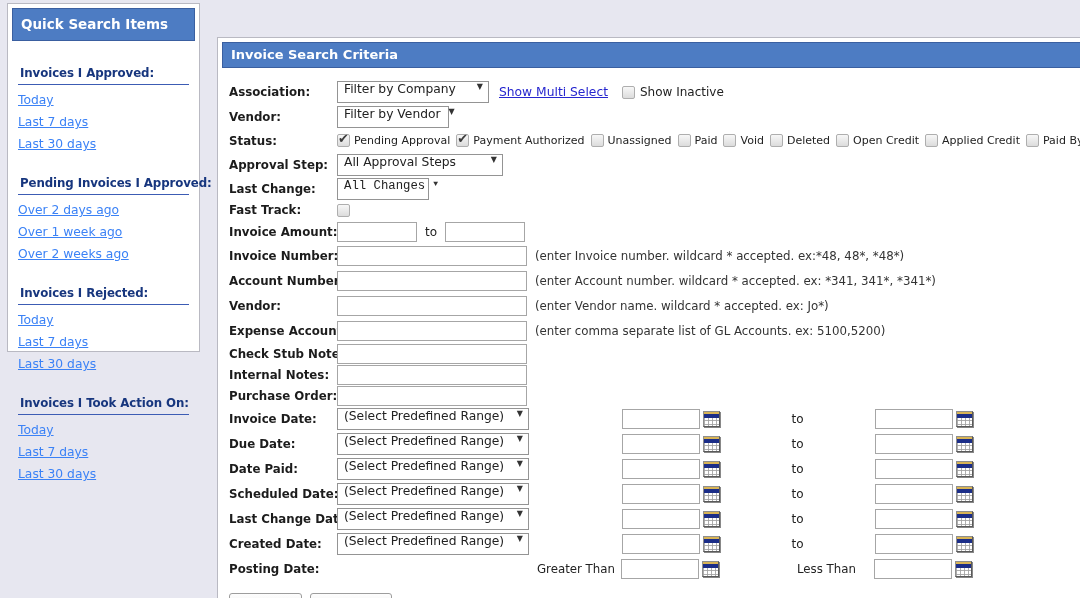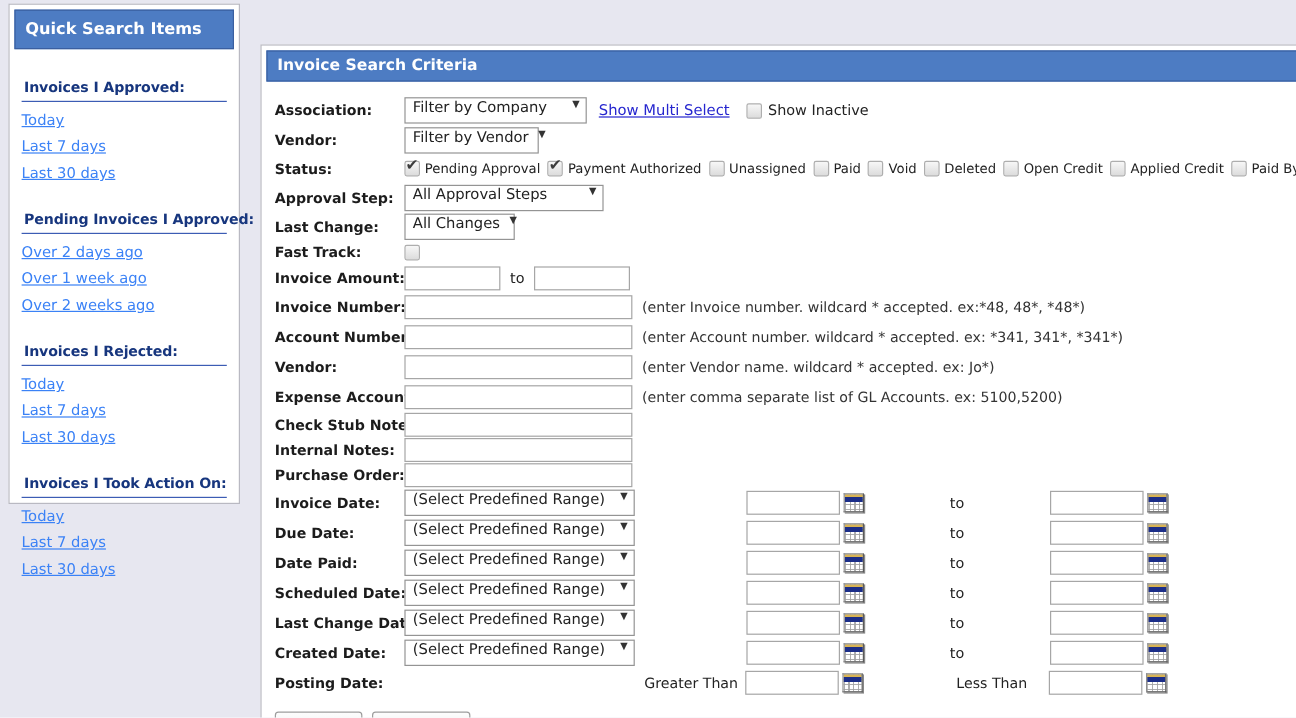--- a/index.html
+++ b/index.html
@@ -4,21 +4,21 @@
 <style>
   * { box-sizing: border-box; margin: 0; padding: 0; }
   html,body { width:1080px; height:598px; }
   body {
     background:#e7e7f0;
     font-family:"DejaVu Sans","Liberation Sans",sans-serif;
     font-size:12px; color:#222;
     position:relative; overflow:hidden;
   }
   .panel { position:absolute; background:#fff; border:1px solid #b9b9c2; }
-  .sidebar { left:7px; top:3px; width:193px; height:417px; }
+  .sidebar { left:7px; top:3px; width:193px; height:349px; }
   .main    { left:217px; top:13px; width:970px; height:588px;margin-top:24px; }
   .blue-header {
     margin:4px; background:#4d7cc3; border:1px solid #3a5fa0;
     color:#fff; font-weight:bold; padding-left:8px;
   }
   .sidebar .blue-header { height:33px; line-height:31px; font-size:13.5px; }
   .main .blue-header    { height:26px; line-height:24px; font-size:13px; }
 
   
   .sb-section { margin:25px 10px 0 10px; }
@@ -37,21 +37,21 @@
   .lbl { width:108px; flex-shrink:0; font-weight:bold; font-size:11.8px; color:#1c1c1c; }
 
   .sel {
     height:22px; background:#fff; border:1px solid #949494;
     display:inline-flex; justify-content:space-between;
     padding:0 5px 0 6px; font-size:12.3px; color:#222; cursor:default;
     flex-shrink:0;
   }
   .arr { font-size:8px; color:#333; margin-left:8px; }
   .w-assoc{width:152px;} .w-vendor{width:112px;} .w-approval{width:166px;}
-  .w-lastchange{width:92px;} .w-range{width:192px;}
+  .w-lastchange{width:92px;font-family:Liberation Mono, monospace;} .w-range{width:192px;}
 
   .txt { height:20px; border:1px solid #a6a6a6; background:#fff; padding:0 4px; font-size:12px; font-family:inherit; }
   .w-amt{width:80px;} .w-text{width:190px;} .w-date{width:78px;}
 
   .cb {
     width:13px; height:13px; flex-shrink:0;
     border:1px solid #aeaeae; border-radius:2px;
     background:linear-gradient(#f7f7f7,#dcdcdc);
     position:relative; cursor:pointer; display:inline-block;
   }

